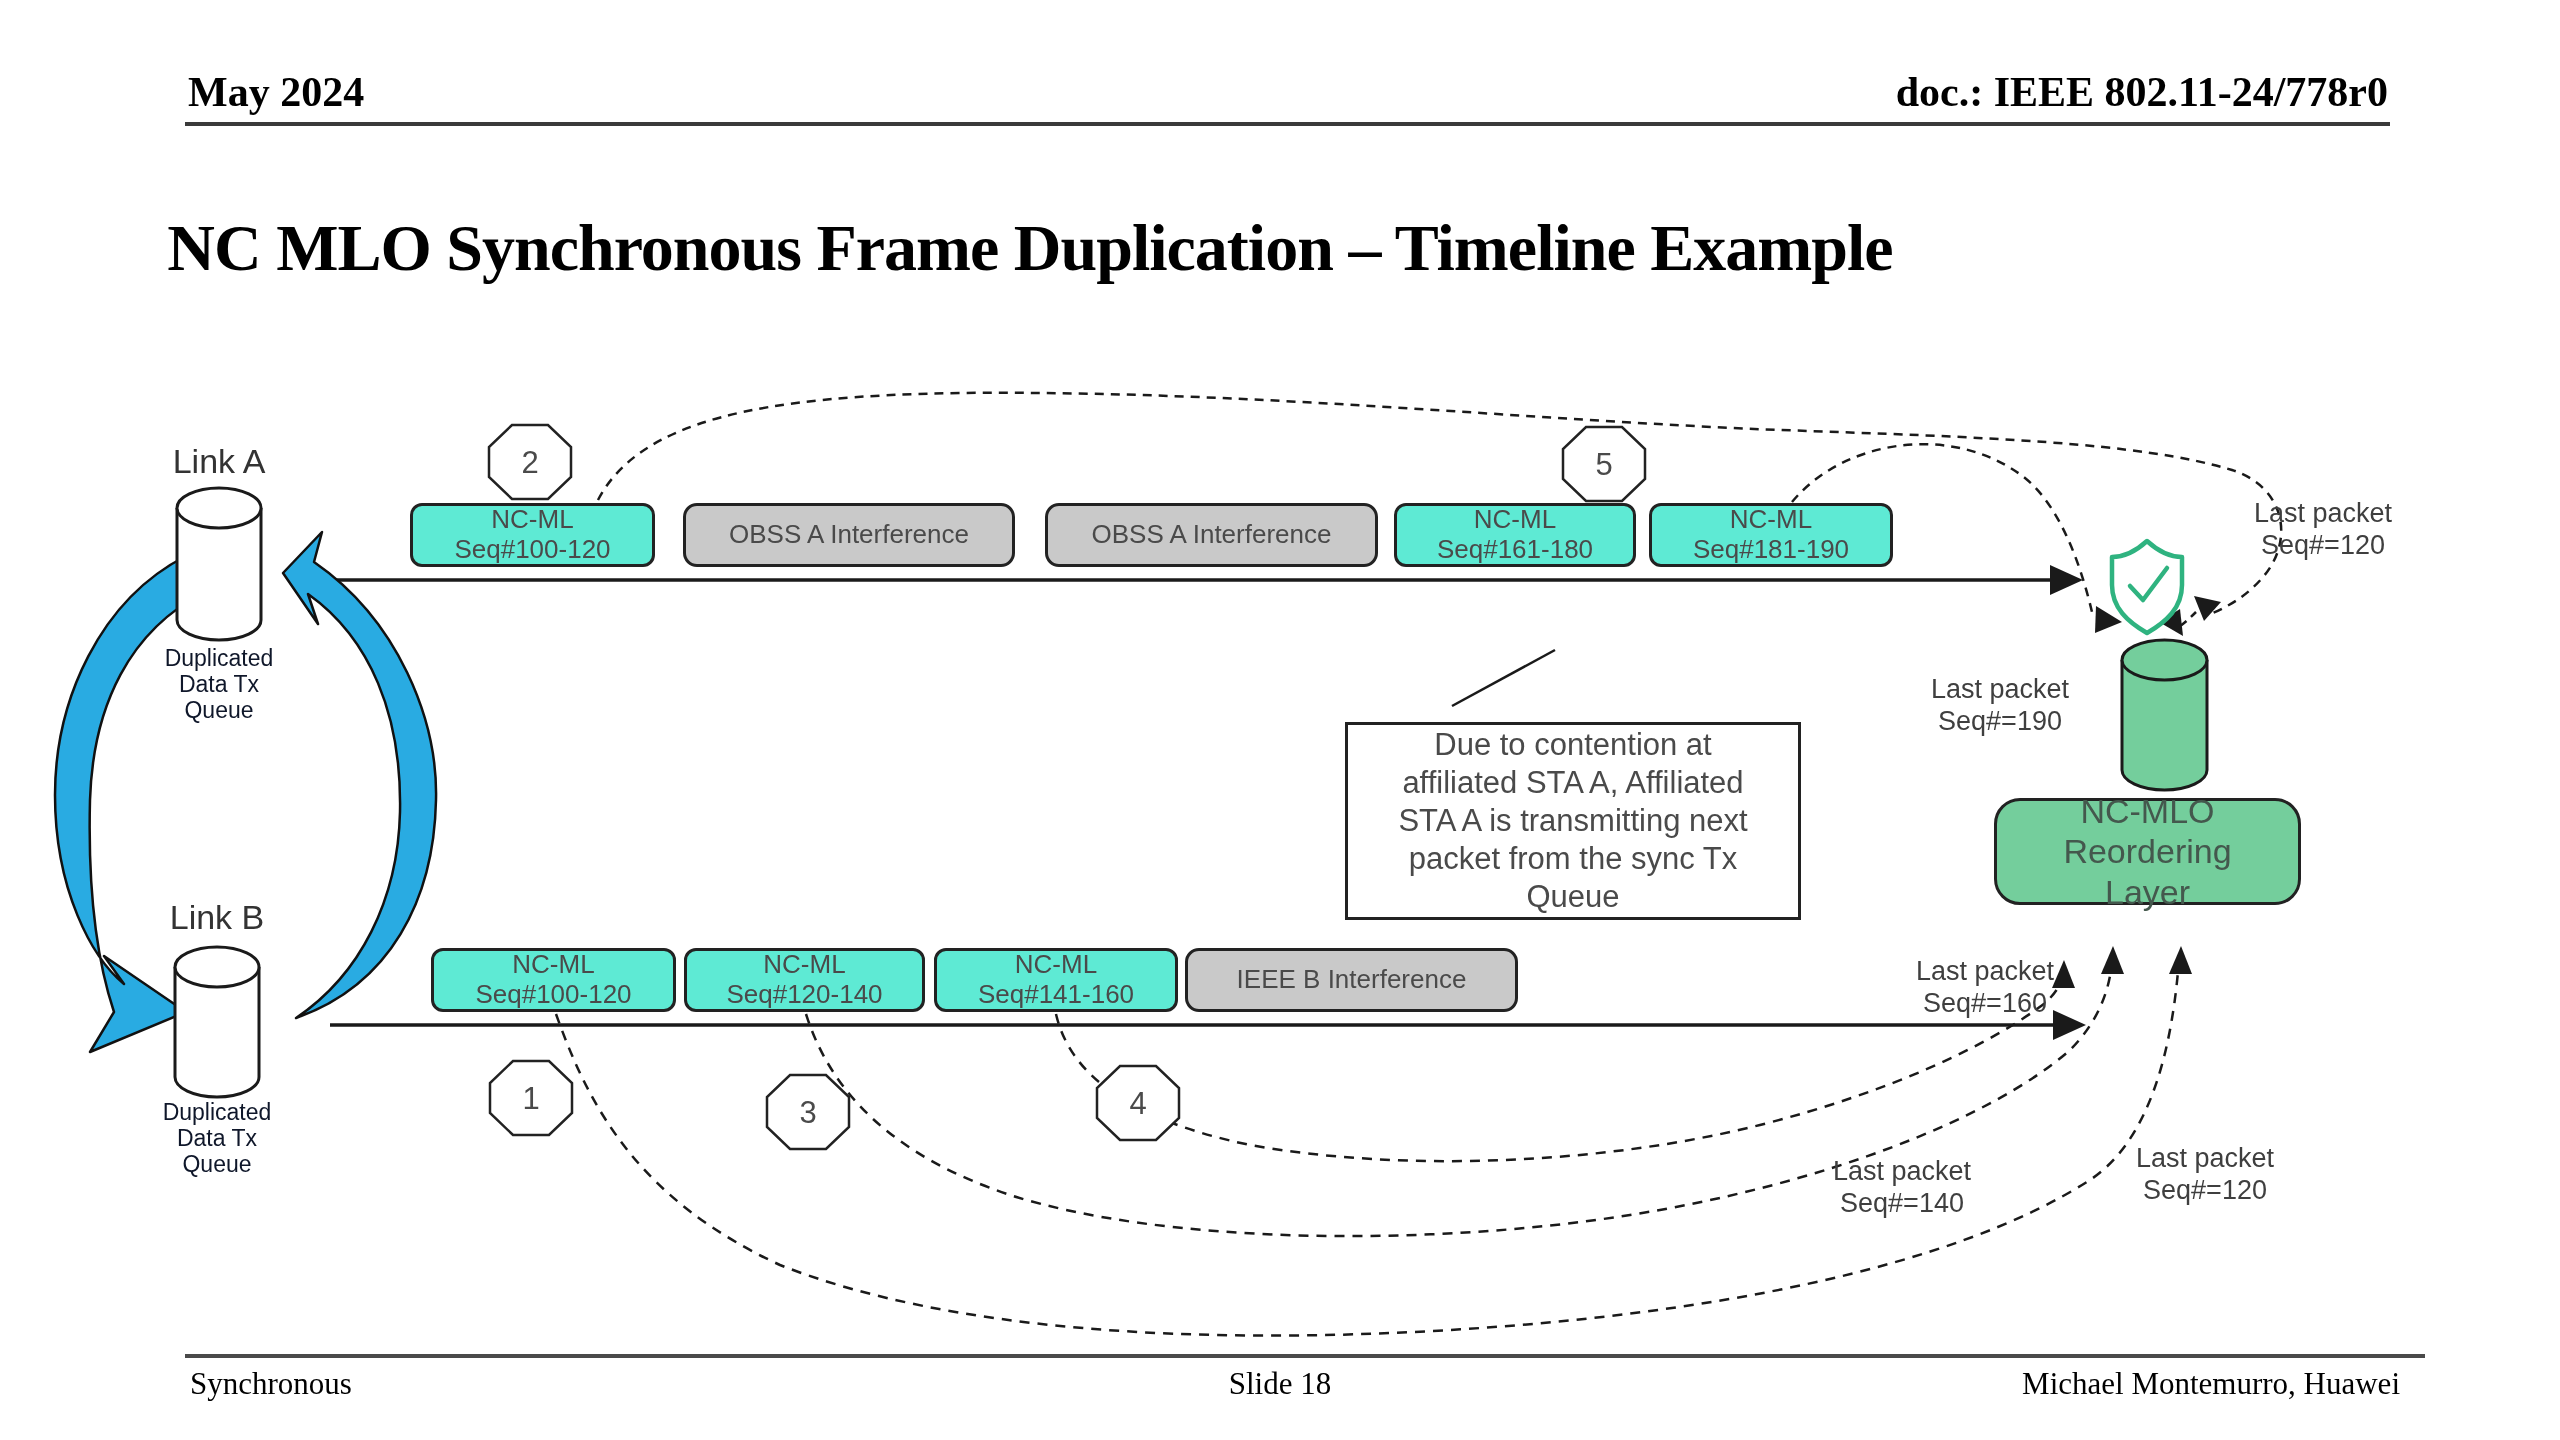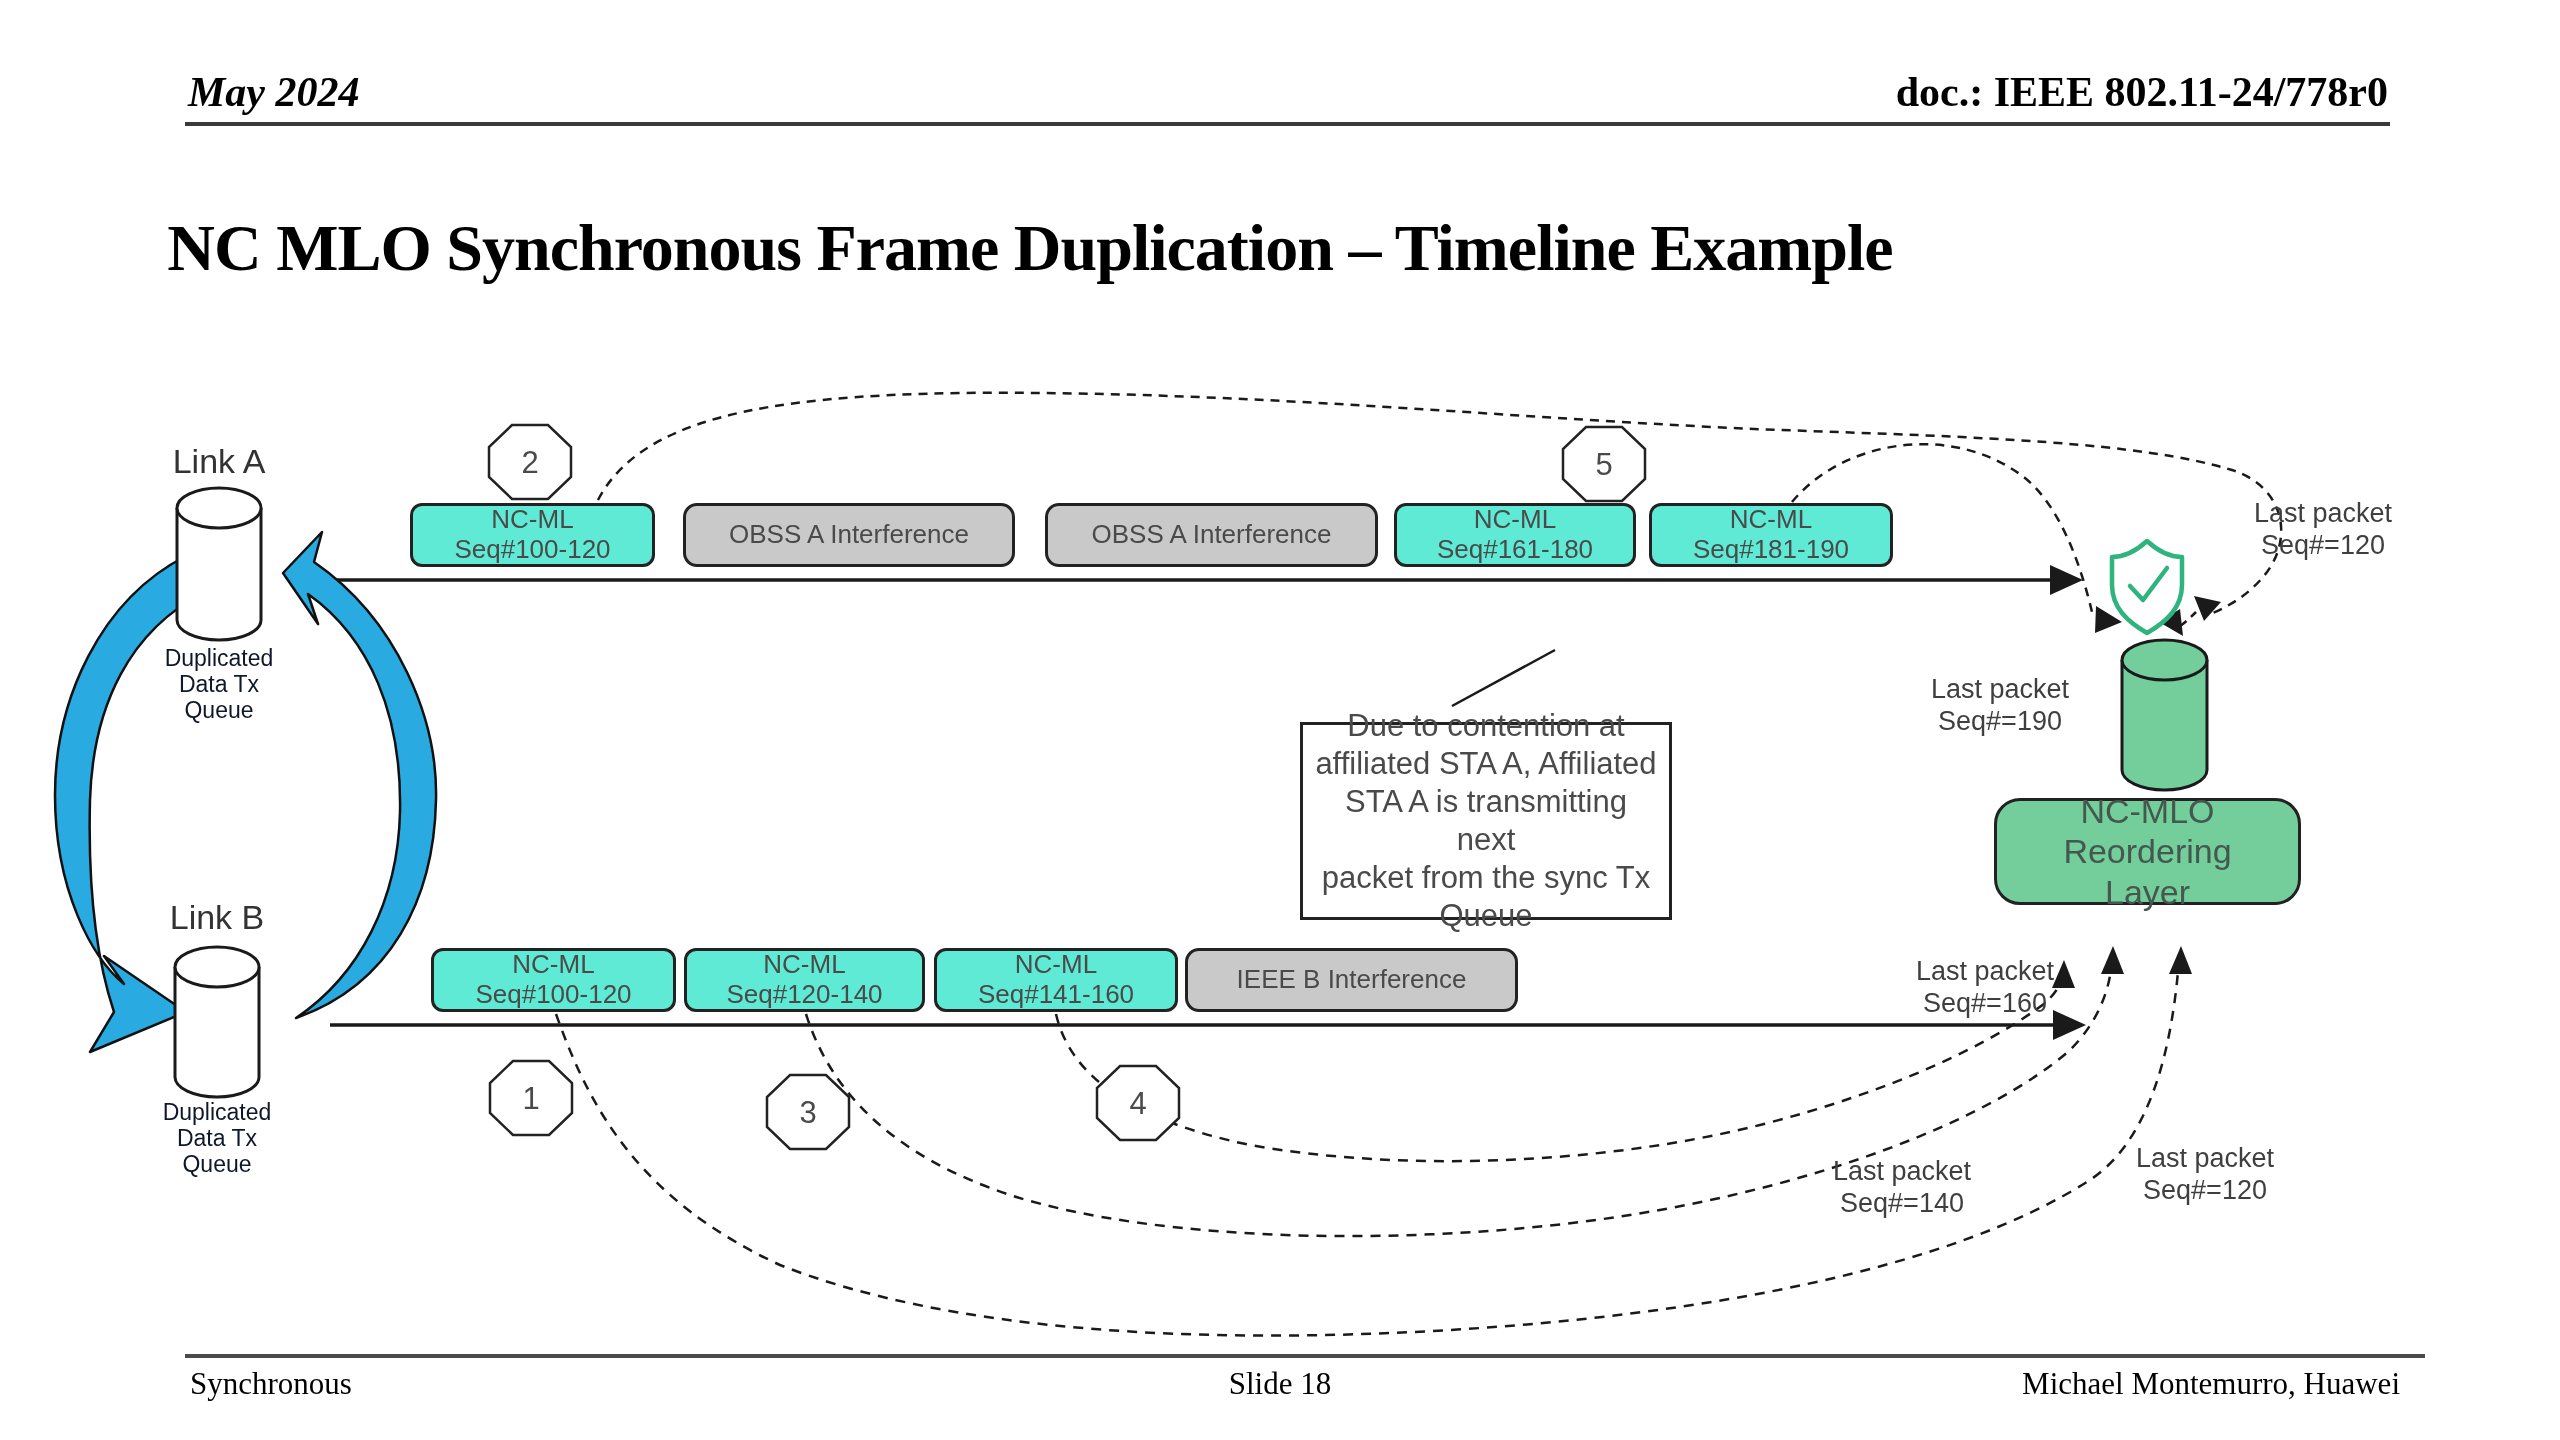--- a/index.html
+++ b/index.html
@@ -2,42 +2,42 @@
 <html><head>
 <meta charset="utf-8">
 <style>
   html,body{margin:0;padding:0;background:#888;}
   .slide{position:relative;width:2560px;height:1440px;background:#ffffff;overflow:hidden;
          font-family:"Liberation Sans", sans-serif;}
   .serif{font-family:"Liberation Serif", serif;}
   .abs{position:absolute;}
   .pre{white-space:pre-line;}
   
-  .hdr-date{left:188px;top:68px;font-size:42px;font-weight:bold;font-style:italic;}
+  .hdr-date{left:188px;top:68px;font-size:42px;font-weight:bold;}
   .hdr-doc{right:172px;top:68px;font-size:42px;font-weight:bold;}
   .hdr-line{left:185px;top:122px;width:2205px;height:4px;background:#3a3a3a;}
   .ftr-line{left:185px;top:1354px;width:2240px;height:4px;background:#4a4a4a;}
   .ftr{top:1366px;font-size:31px;}
   .ftr-left{left:190px;}
   .ftr-center{left:0;width:2560px;text-align:center;}
   .ftr-right{right:160px;}
   .title{left:0;top:210px;width:2060px;text-align:center;font-size:66px;font-weight:bold;letter-spacing:-1px;}
   
   .seg{display:flex;align-items:center;justify-content:center;text-align:center;
        border:3px solid #222;border-radius:12px;background:#5eead4;color:#4a4a4a;
        font-size:26px;line-height:1.15;white-space:pre-line;box-sizing:border-box;}
   .seg.gray{background:#c9c9c9;border-radius:14px;}
   .rowA{top:503px;height:64px;}
   .rowB{top:948px;height:64px;}
   
   .lbl{text-align:center;color:#3f3f3f;}
   .link-lbl{font-size:34px;color:#333;}
   .q-lbl{font-size:23px;line-height:1.12;color:#0f172a;}
   .lp-lbl{font-size:27px;line-height:1.18;width:190px;color:#3f3f3f;}
-  .callout{left:1300px;top:722px;width:372px;height:198px;border:3px solid #222;background:#fff;
+  .callout{left:1345px;top:722px;width:456px;height:198px;border:3px solid #222;background:#fff;
            display:flex;align-items:center;justify-content:center;text-align:center;
            font-size:31px;line-height:1.23;color:#4a4a4a;box-sizing:border-box;padding:4px 10px;}
   .reorder{left:1994px;top:798px;width:307px;height:107px;border:3px solid #222;border-radius:26px;
            background:#74CE9C;display:flex;align-items:center;justify-content:center;text-align:center;
            font-size:34px;line-height:1.18;color:#44584d;box-sizing:border-box;white-space:pre-line;}
   svg text.octnum{font-family:"Liberation Sans",sans-serif;font-size:31px;fill:#4a4a4a;}
 </style>
 </head>
 <body>
 

